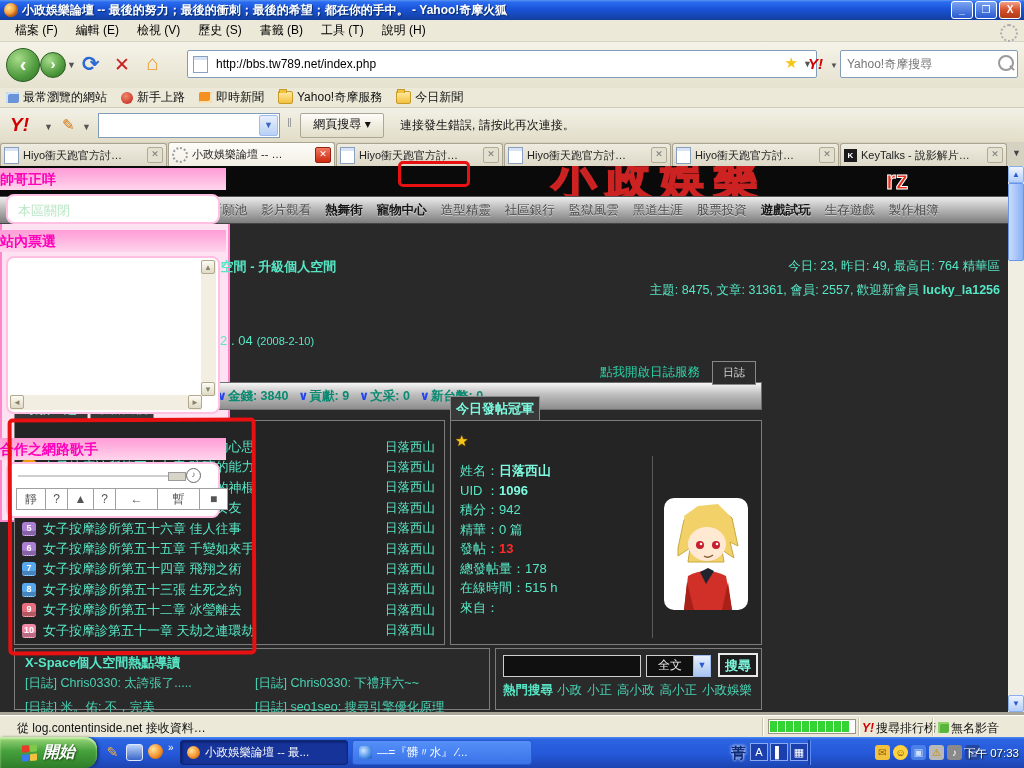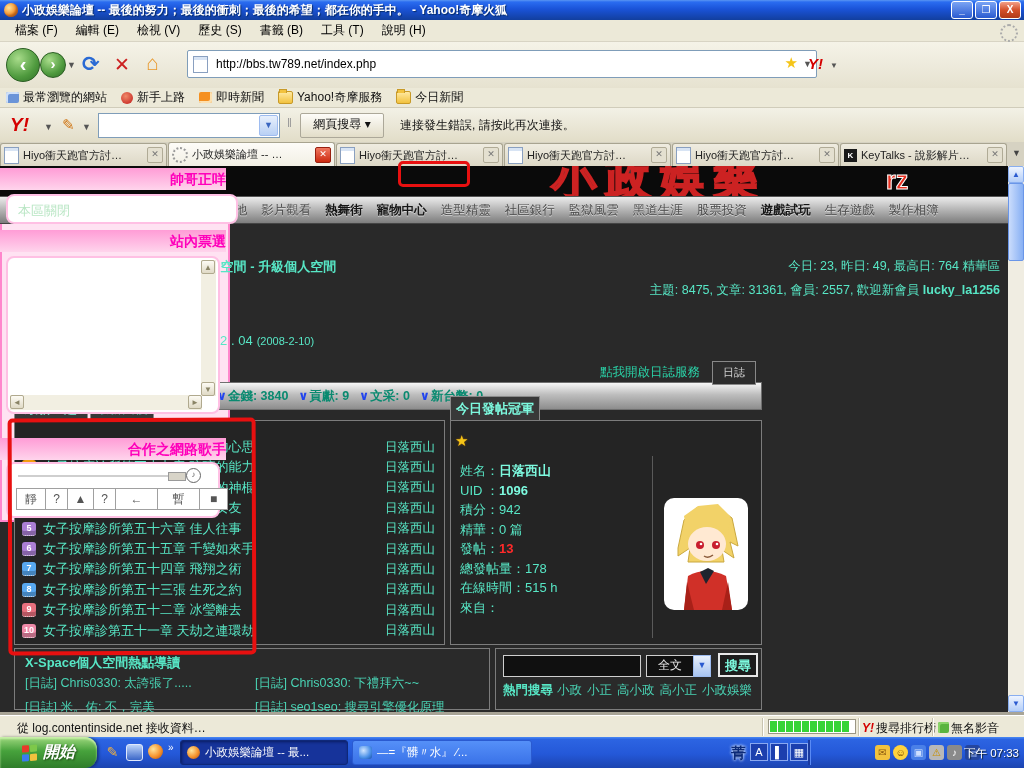--- a/index.html
+++ b/index.html
@@ -159,23 +159,23 @@
     color:#7dfadf;font-weight:bold;font-size:13px;text-align:center;line-height:21px;box-sizing:border-box;}
   #hot-row1{position:absolute;left:7px;top:33px;font-size:12.5px;white-space:nowrap;}
   #hot-row2{position:absolute;left:7px;top:50px;font-size:12.5px;white-space:nowrap;}
   .hotlbl{font-weight:bold;color:#57e6c5;margin-right:4px;}
   .hterm{margin-right:5px;}
   .hbold{font-weight:bold;color:#dffff4;margin-right:6px;}
 
   
   #sidebar{left:765px;top:190px;width:230px;height:356px;background:#ffe2f2;border:2px solid #ff86cc;box-sizing:border-box;}
   .sb-h{position:absolute;left:0;width:226px;height:22px;background:linear-gradient(180deg,#ff9cd6,#ffd4ec);
-    color:#ff00bb;font-weight:bold;font-size:14px;text-align:right;line-height:22px;}
+    color:#ff00bb;font-weight:bold;font-size:14px;text-align:left;line-height:22px;}
   .sb-box{position:absolute;background:#fff;border:2px solid #ffc0e4;border-radius:8px;box-sizing:border-box;}
-  #sb-box1{left:6px;top:28px;width:232px;height:30px;}
+  #sb-box1{left:6px;top:28px;width:214px;height:30px;}
   #sb-closed{position:absolute;left:10px;top:6px;color:#b9e6c4;font-size:13px;}
   #sb-box2{left:6px;top:90px;width:214px;height:158px;}
   .xpbtn{position:absolute;width:14px;height:14px;background:linear-gradient(180deg,#fdfbf4,#e0dac6);
     border:1px solid #b0a98e;border-radius:2px;color:#8a8466;font-size:8px;text-align:center;line-height:13px;box-sizing:border-box;}
   #sb-vtrack{position:absolute;right:2px;top:2px;width:15px;height:136px;background:#f2efe2;}
   #sb-htrack{position:absolute;left:2px;bottom:2px;width:192px;height:15px;background:#f2efe2;}
   #sb-player{left:6px;top:296px;width:214px;height:56px;}
   #pl-line{position:absolute;left:10px;top:11px;width:150px;height:2px;background:#cfcfcf;}
   #pl-handle{position:absolute;left:160px;top:8px;width:16px;height:7px;background:#d8d4c8;border:1px solid #9a9a9a;}
   #pl-clock{position:absolute;left:178px;top:4px;width:13px;height:13px;border:1px solid #666;border-radius:50%;
@@ -273,20 +273,24 @@
     <div id="stopbtn" class="navbtn">✕</div>
     <div id="homebtn" class="navbtn">⌂</div>
     <div id="urlbar" class="navbtn">
       <span class="pageicon"></span>
       <input value="http://bbs.tw789.net/index.php" style="">
       <span id="urlstar">★</span>
       <span id="urldrop">▼</span>
     </div>
     <div id="ysearch-logo" class="navbtn">Y!</div>
     <div id="ysearch-drop" class="navbtn">▼</div>
+    <div id="ysearchbox" class="navbtn">
+      <input placeholder="Yahoo!奇摩搜尋" style="">
+      <span class="mag"></span>
+    </div>
   </div>
 
   <div id="bookmarksbar" class="abs">
       <div class="bookmark-item">
         <span class="bm-ic hist"></span>
         <span>最常瀏覽的網站</span>
       </div>
       <div class="bookmark-item">
         <span class="bm-ic fire"></span>
         <span>新手上路</span>

